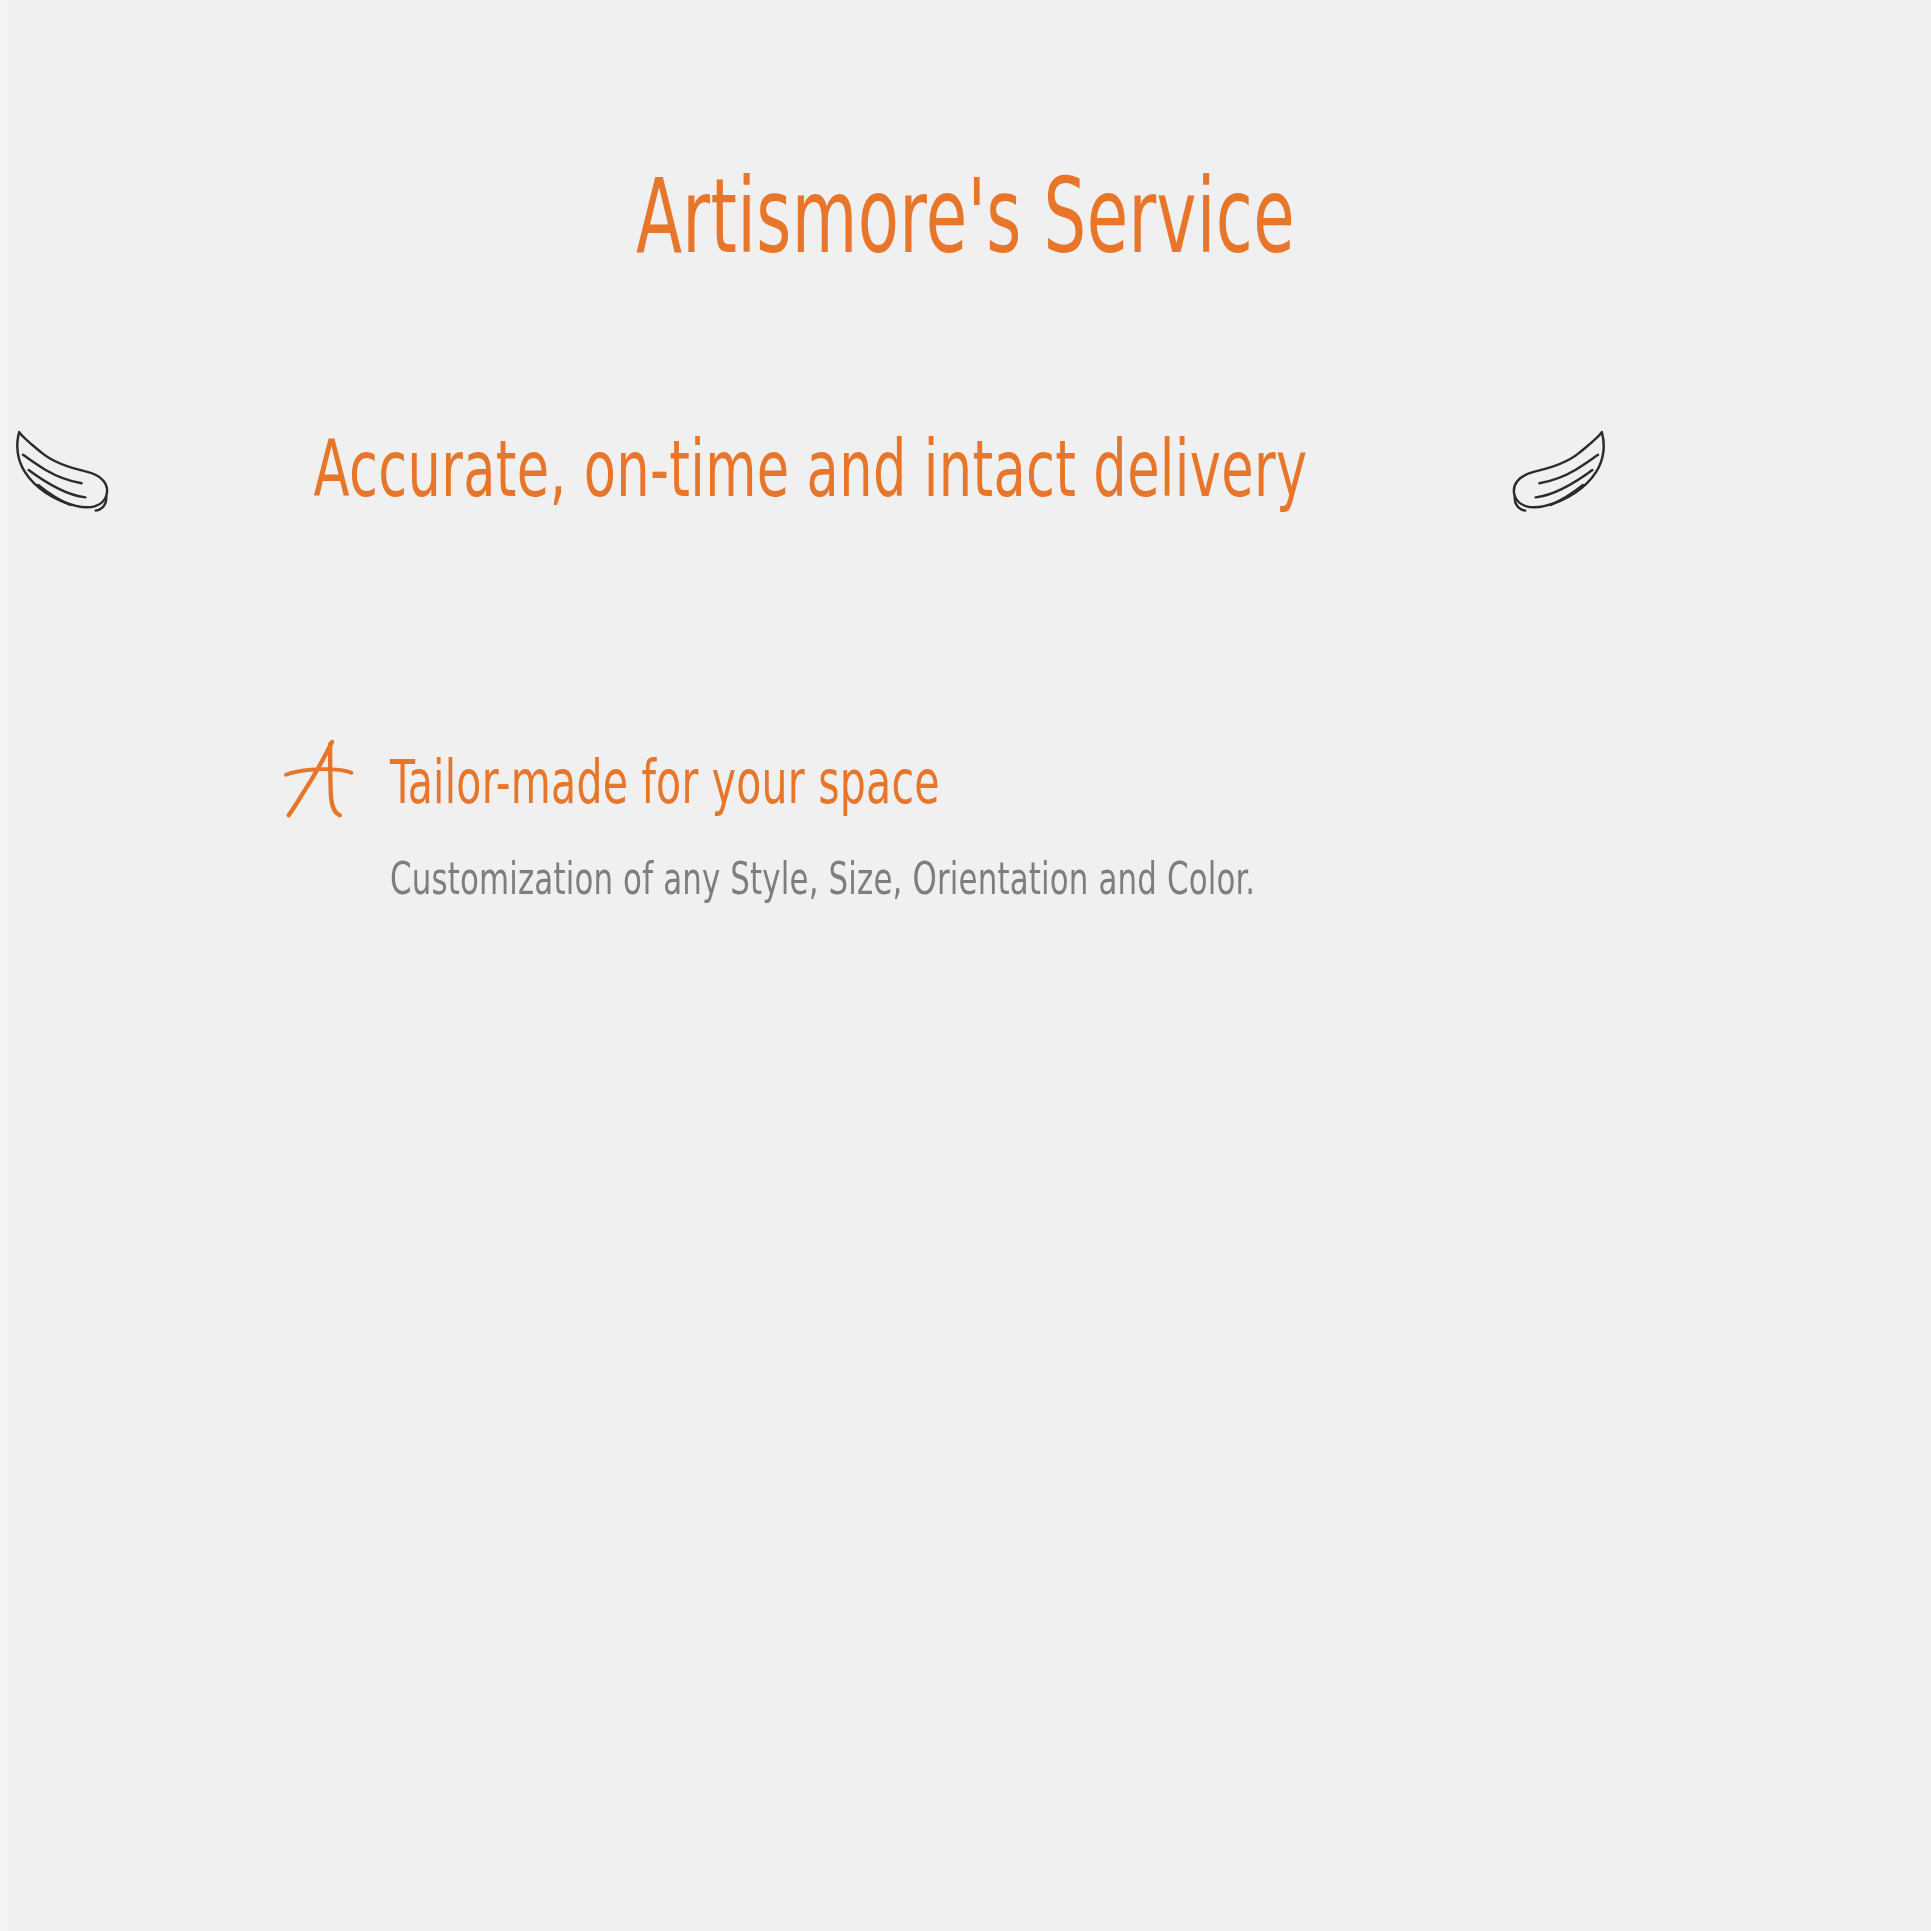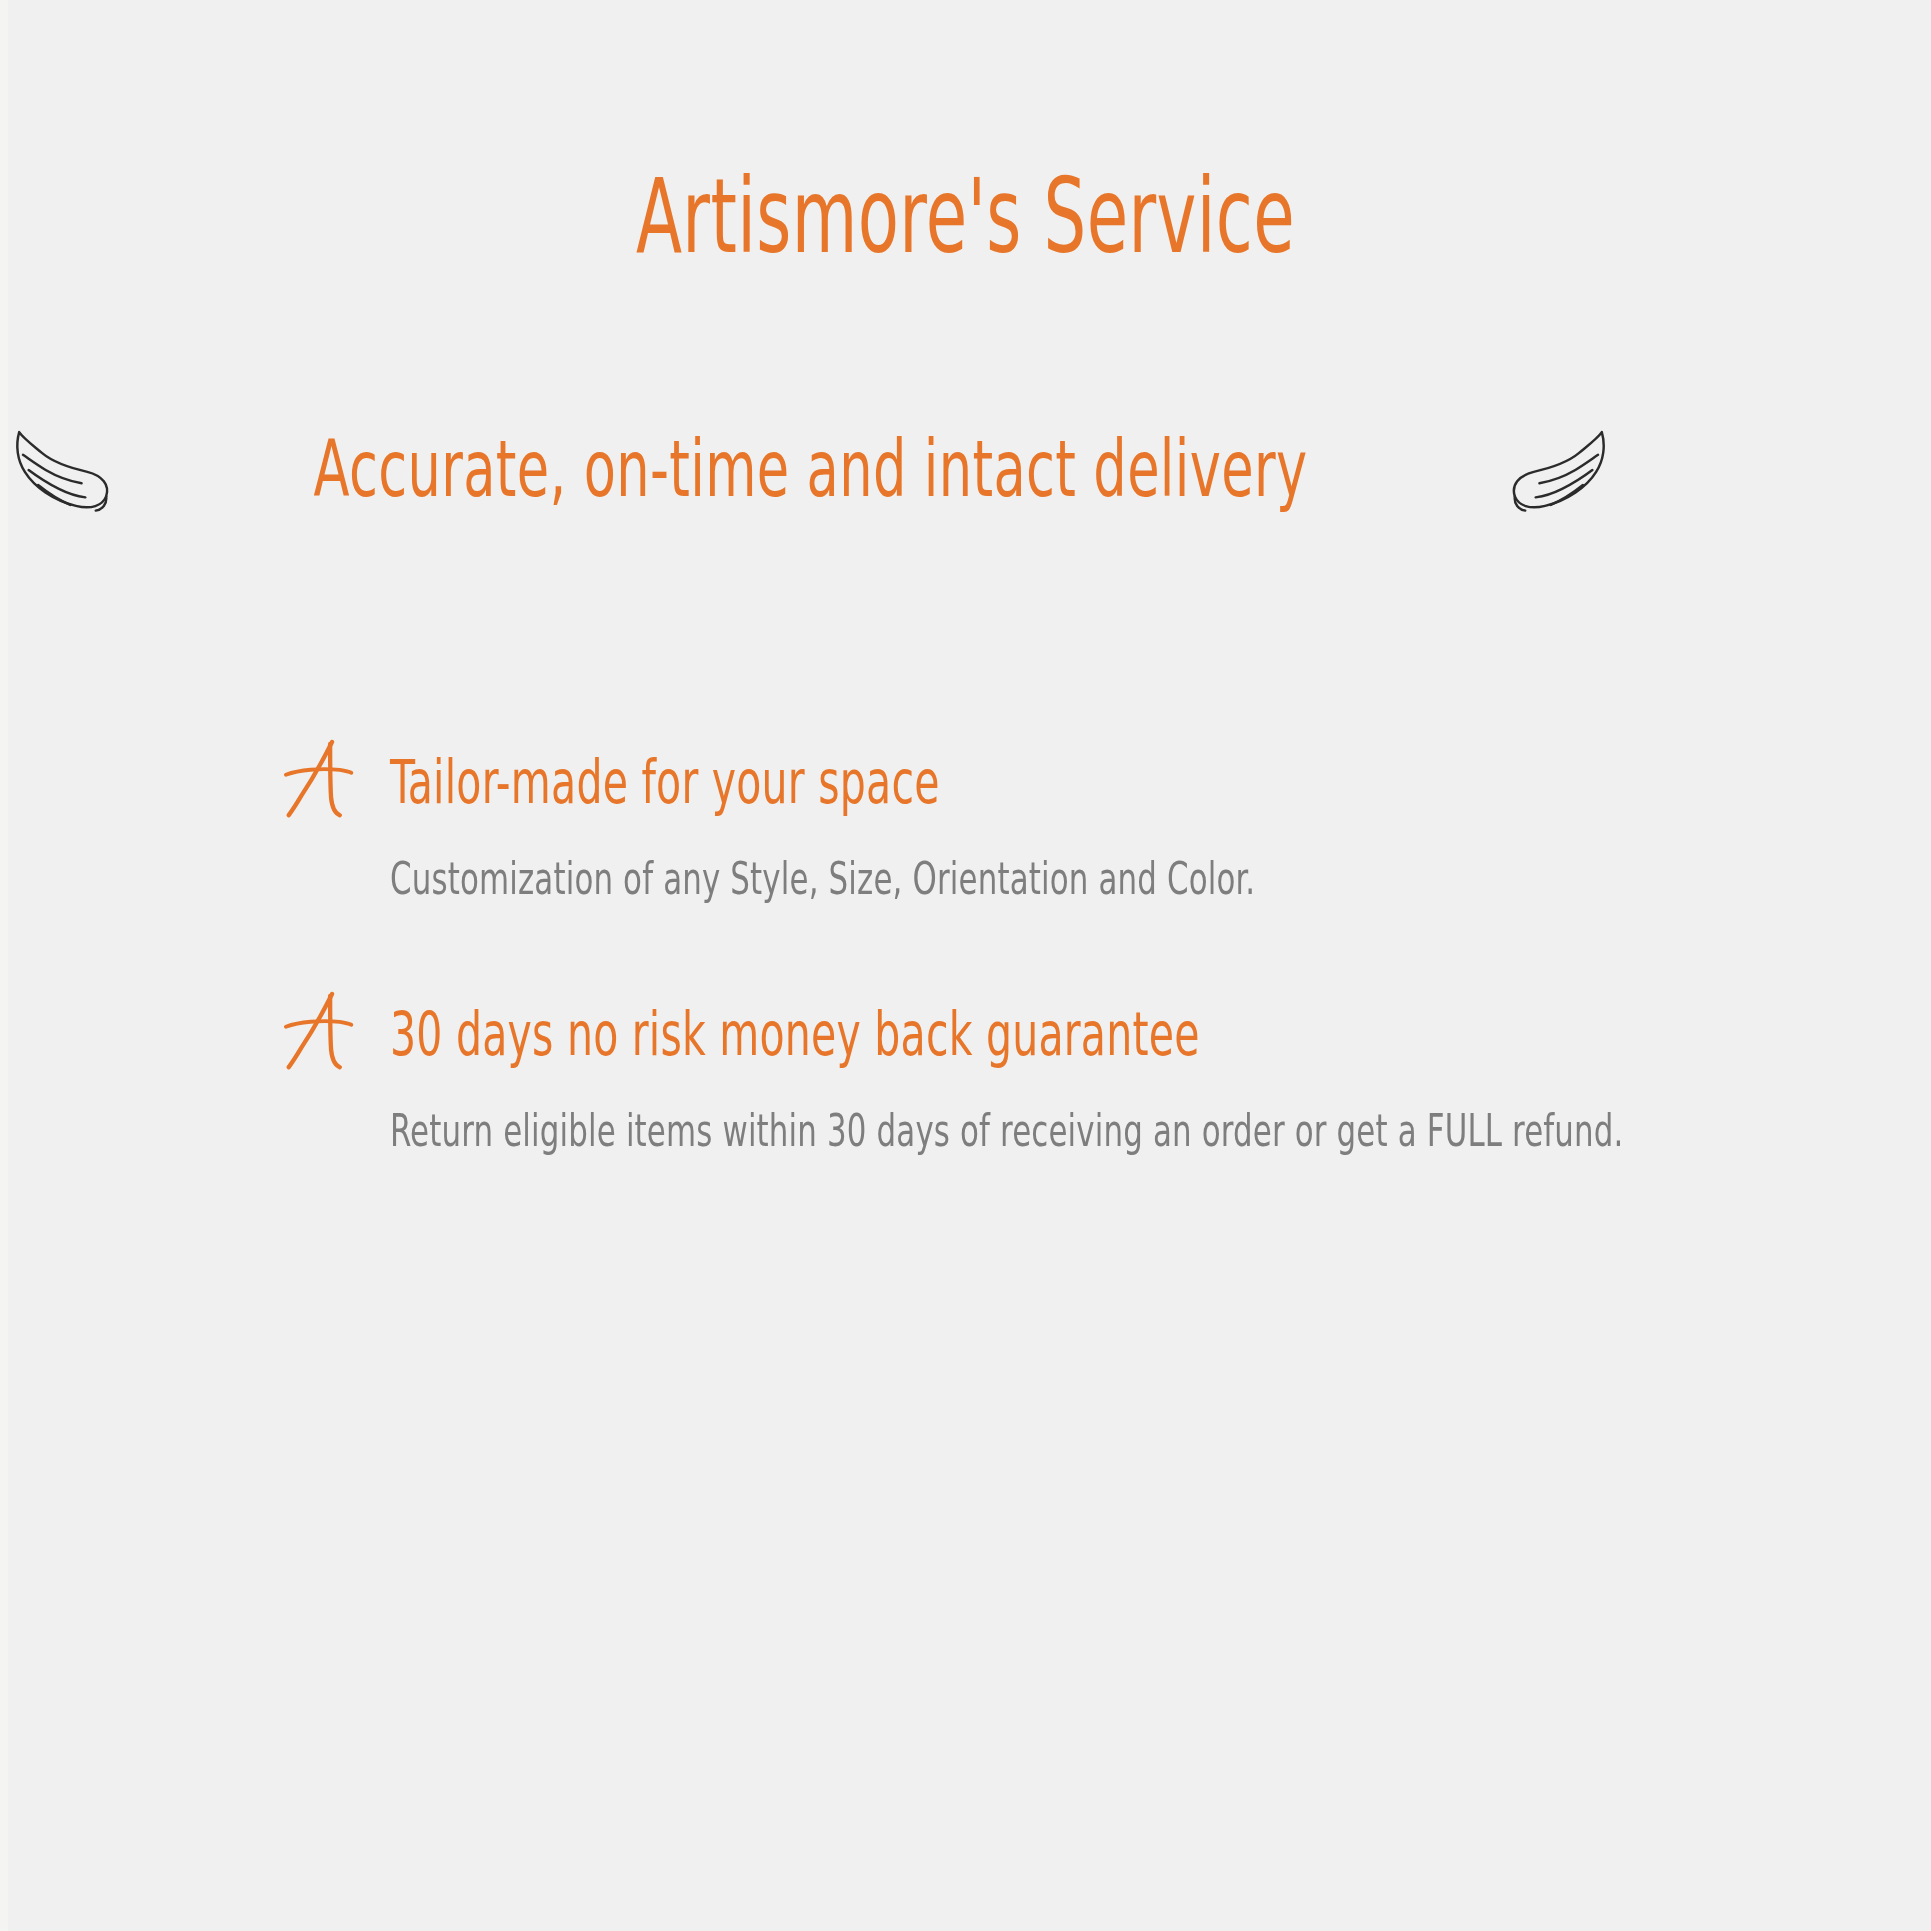--- a/index.html
+++ b/index.html
@@ -175,31 +175,16 @@
         </svg>
       </span>
       <div class="feature-body">
         <div class="feature-title">Tailor-made for your space</div>
         <div class="feature-desc">Customization of any Style, Size, Orientation and Color.</div>
       </div>
     </div>
 
 
 
-    <div class="feature">
-      <span class="bullet">
-        <svg viewBox="0 0 80 88" xmlns="http://www.w3.org/2000/svg">
-          <g fill="none" stroke="#e8762a" stroke-linecap="round" stroke-linejoin="round">
-            <path d="M52 4 C44 20 32 42 20 60 C14 70 10 76 7 80" stroke-width="4.5"></path>
-            <path d="M50 6 C50 26 50 48 51 62 C52 72 55 78 60 80" stroke-width="4.5"></path>
-            <path d="M4 38 C18 33 40 31 60 33 C66 34 70 35 72 36" stroke-width="4"></path>
-          </g>
-        </svg>
-      </span>
-      <div class="feature-body">
-        <div class="feature-title">30 days no risk money back guarantee</div>
-        <div class="feature-desc">Return eligible items within 30 days of receiving an order or get a FULL refund.</div>
-      </div>
-    </div>
 
   </div>
 </div>
 
 
 </body></html>

